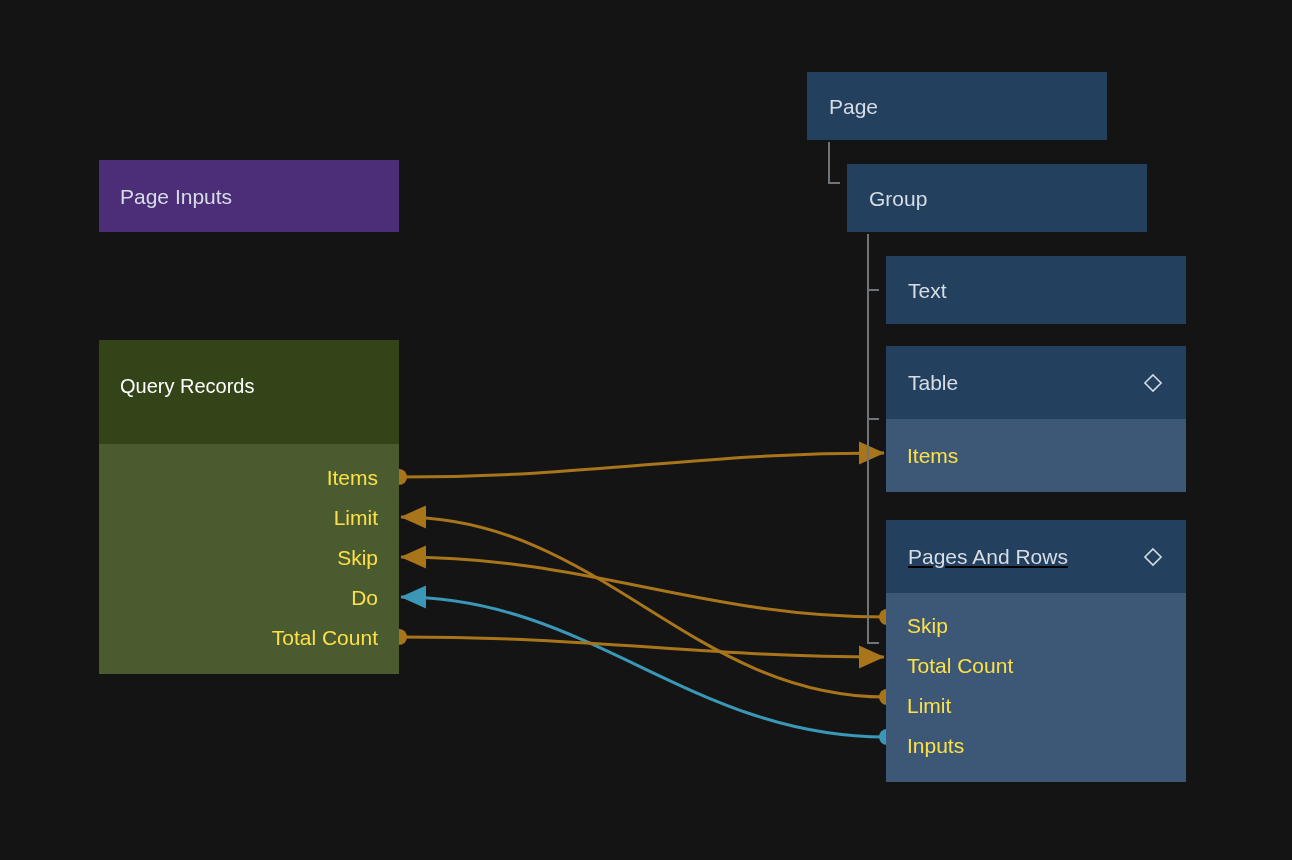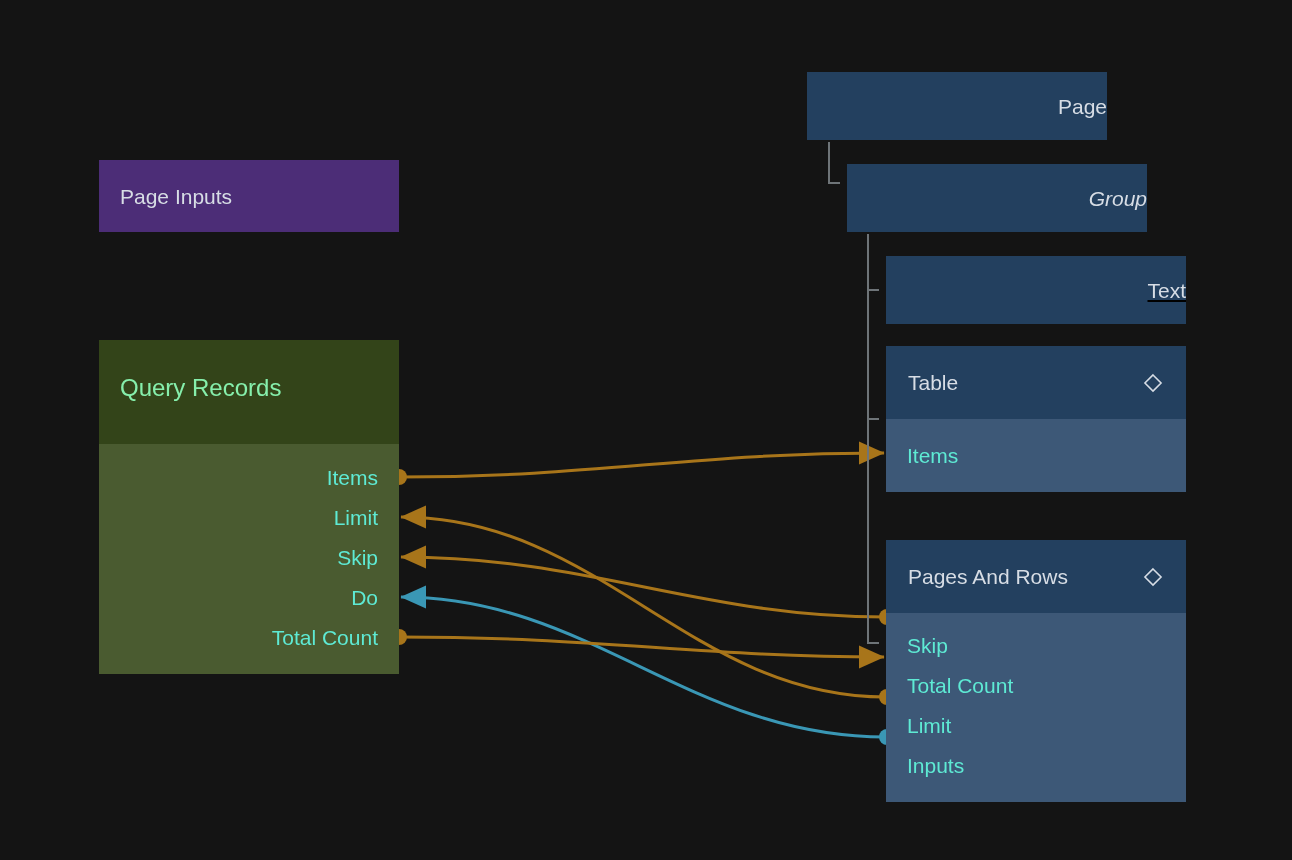--- a/index.html
+++ b/index.html
@@ -36,40 +36,39 @@
     justify-content: space-between;
     box-sizing: border-box;
   }
   .node-title {
     color: #d7dde5;
     font-size: 21px;
     line-height: 1;
     white-space: nowrap;
   }
   .node-subtitle {
-    color: #86efac;
-    font-size: 24px;
+    color: #ffffff;
+    font-size: 20px;
     line-height: 1;
     white-space: nowrap;
     margin-top: 9px;
   }
   .diamond-icon {
     width: 22px;
     height: 22px;
     flex: 0 0 auto;
   }
 
   
   .box-blue {
     background: #23405F;
     display: flex;
     align-items: center;
     padding-left: 22px;
     box-sizing: border-box;
-    justify-content: flex-end;
   }
 
   
   #node-page-inputs {
     left: 99px; top: 126px;
     width: 300px; height: 72px;
     background: #4C2D77;
     display: flex;
     align-items: center;
     padding-left: 21px;
@@ -97,21 +96,21 @@
   }
   .port-row-right {
     position: absolute;
     right: 0;
     height: 0;
     display: flex;
     align-items: center;
     justify-content: flex-end;
   }
   .port-label {
-    color: #5eead4;
+    color: #fde047;
     font-size: 21px;
     line-height: 1;
     white-space: nowrap;
     padding-right: 21px;
   }
 
   
   .node-blue-card .node-header {
     background: #23405F;
     height: 73px;
@@ -125,21 +124,21 @@
     position: absolute;
     left: 0;
     height: 0;
     display: flex;
     align-items: center;
   }
   .port-row-left .port-label { padding-right: 0; padding-left: 21px; }
 
   #node-table { left: 886px; top: 346px; width: 300px; height: 146px; border-radius: 15px; }
   #node-table .node-body { height: 73px; }
-  #node-pages { left: 886px; top: 540px; width: 300px; height: 262px; }
+  #node-pages { left: 886px; top: 520px; width: 300px; height: 262px; text-decoration: underline; }
   #node-pages .node-body { height: 189px; }
 
   
   .tree-line {
     position: absolute;
     background: #6e7478;
     z-index: 1;
   }
 </style>
 </head>
@@ -209,25 +208,25 @@
       <div class="port-row-right" style="top:193px; width:100%;">
         <span class="port-label">Total Count</span>
       </div>
     </div>
   </div>
 
   <div class="node box-blue" id="node-page" style="left:807px; top:72px; width:300px; height:68px;">
     <span class="node-title">Page</span>
   </div>
 
-  <div class="node box-blue" id="node-group" style="left:847px; top:164px; width:300px; height:68px;font-style:italic;">
+  <div class="node box-blue" id="node-group" style="left:847px; top:164px; width:300px; height:68px;">
     <span class="node-title">Group</span>
   </div>
 
-  <div class="node box-blue" id="node-text" style="left:886px; top:256px; width:300px; height:68px;text-decoration:underline;">
+  <div class="node box-blue" id="node-text" style="left:886px; top:256px; width:300px; height:68px;">
     <span class="node-title">Text</span>
   </div>
 
   <div id="node-table" class="node node-blue-card">
     <div class="node-header">
       <span class="node-title">Table</span>
       <svg class="diamond-icon" viewBox="0 0 24 24">
         <path d="M12 3.2 L20.8 12 L12 20.8 L3.2 12 Z" fill="none" stroke="#d7dde5" stroke-width="1.7"></path>
       </svg>
     </div>

